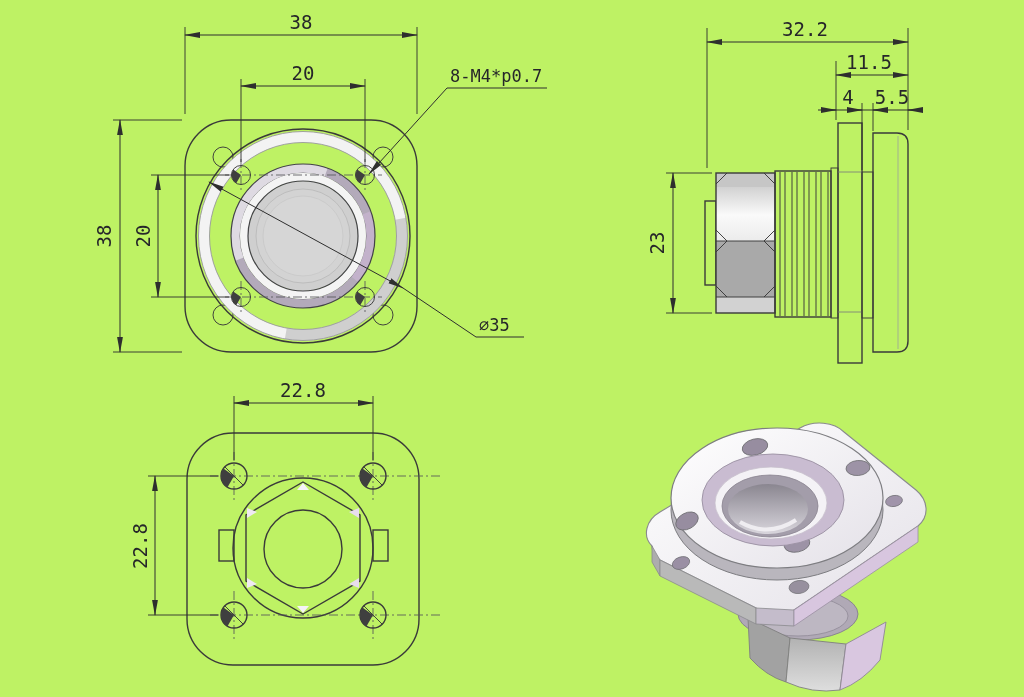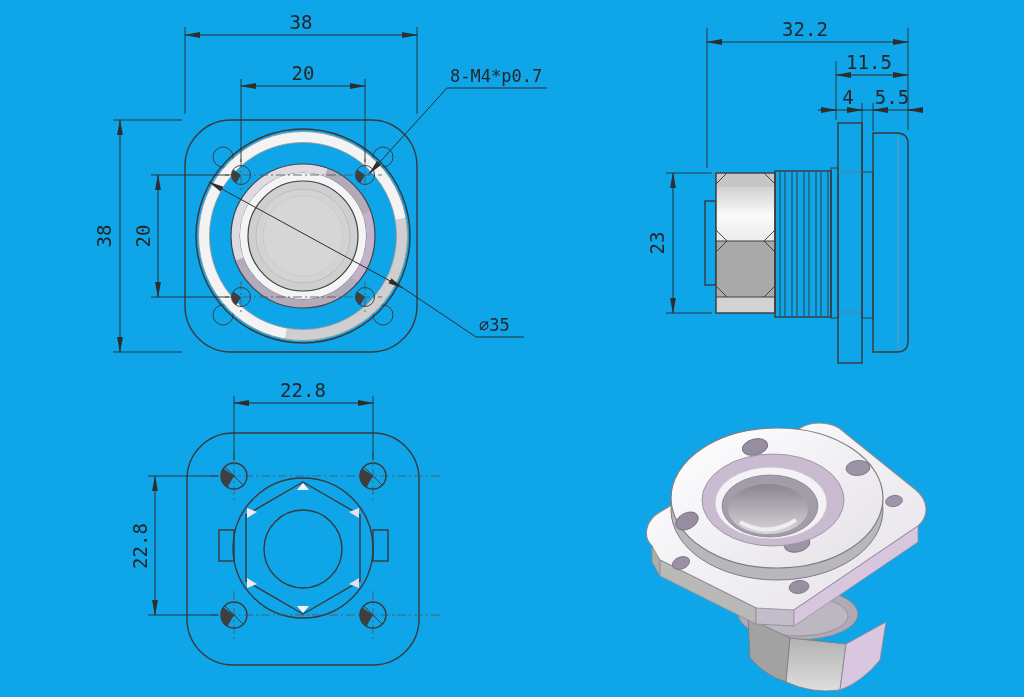--- a/index.html
+++ b/index.html
@@ -1,16 +1,16 @@
 <!DOCTYPE html>
 <html><head>
 <meta charset="utf-8">
 <style>
   html,body{margin:0;padding:0;background:#ffffff;}
-  .canvas{position:relative;width:1024px;height:697px;background:#0ea5e9;overflow:hidden;
+  .canvas{position:relative;width:1024px;height:697px;background:#bef264;overflow:hidden;
           font-family:"DejaVu Sans Mono","Liberation Mono",monospace;}
   svg{position:absolute;left:0;top:0;}
   text{fill:#26262a;font-family:"DejaVu Sans Mono","Liberation Mono",monospace;}
   .dim-t{font-size:19px;}
   .call-t{font-size:17px;}
   .dline{stroke:#2e2e2e;stroke-width:1;fill:none;}
   .eline{stroke:#2e2e2e;stroke-width:0.9;fill:none;}
   .pline{stroke:#3a3a3a;stroke-width:1.4;fill:none;}
   .iline{stroke:#3a3a3a;stroke-width:0.95;fill:none;}
   .cline{stroke:#55555a;stroke-width:0.85;fill:none;stroke-dasharray:9 3 2 3;}

